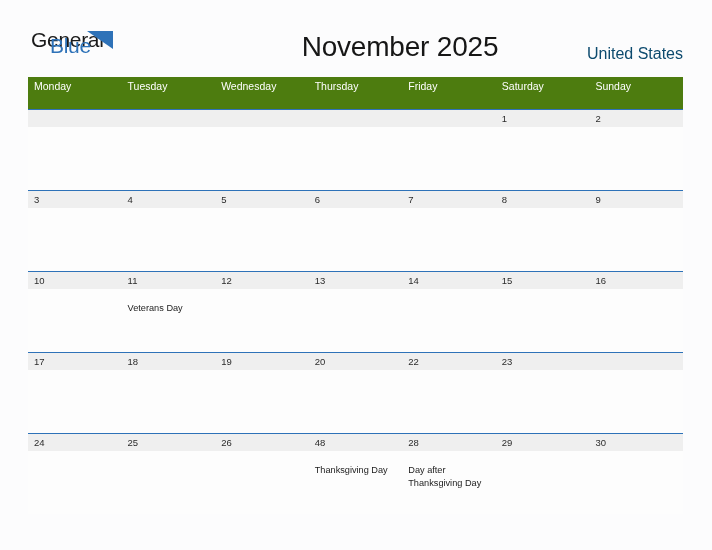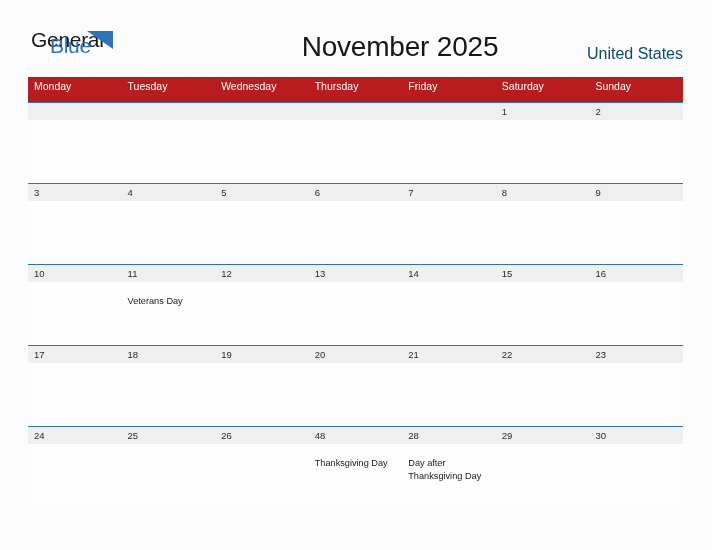--- a/index.html
+++ b/index.html
@@ -81,22 +81,22 @@
   
   .calendar {
     position: absolute;
     left: 28px;
     top: 77px;
     width: 655px;
   }
   .dow-row {
     display: flex;
     width: 655px;
-    height: 25px;
-    background: #b91c1c;
+    height: 32px;
+    background: #4d7c0f;
   }
   .dow {
     flex: 0 0 93.57px;
     width: 93.57px;
     box-sizing: border-box;
     padding-left: 6px;
     font-size: 10.5px;
     color: #ffffff;
     line-height: 19px;
     white-space: nowrap;
@@ -243,21 +243,20 @@
             <div class="cell"></div>
           </div>
         </div>
         <div class="week">
           <div class="week-sep"></div>
           <div class="week-dates">
             <div class="daynum">17</div>
             <div class="daynum">18</div>
             <div class="daynum">19</div>
             <div class="daynum">20</div>
-            <div class="daynum">21</div>
             <div class="daynum">22</div>
             <div class="daynum">23</div>
           </div>
           <div class="week-body">
             <div class="cell"></div>
             <div class="cell"></div>
             <div class="cell"></div>
             <div class="cell"></div>
             <div class="cell"></div>
             <div class="cell"></div>

